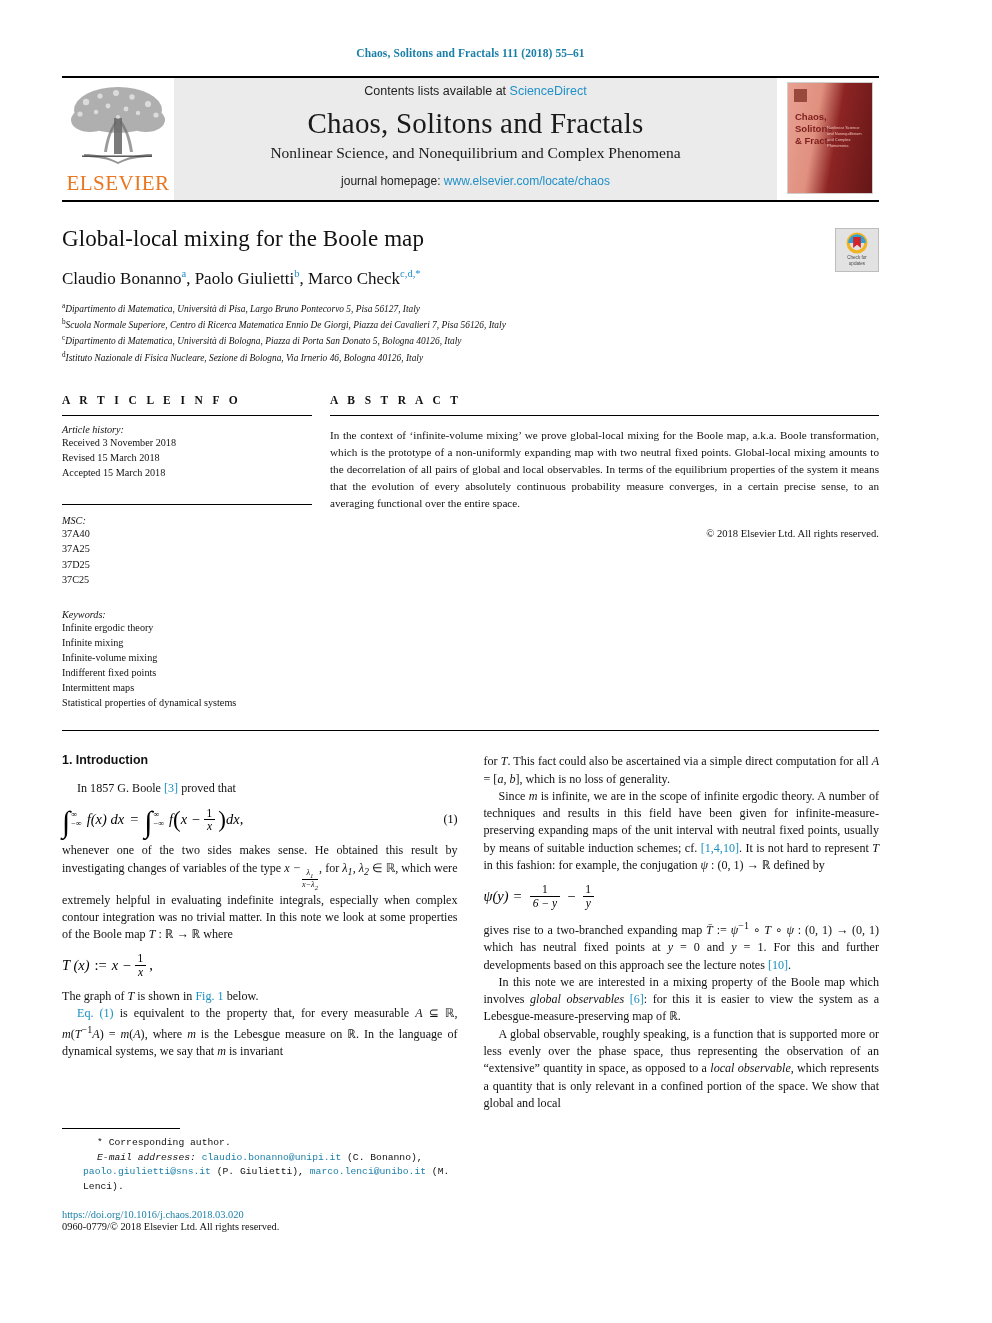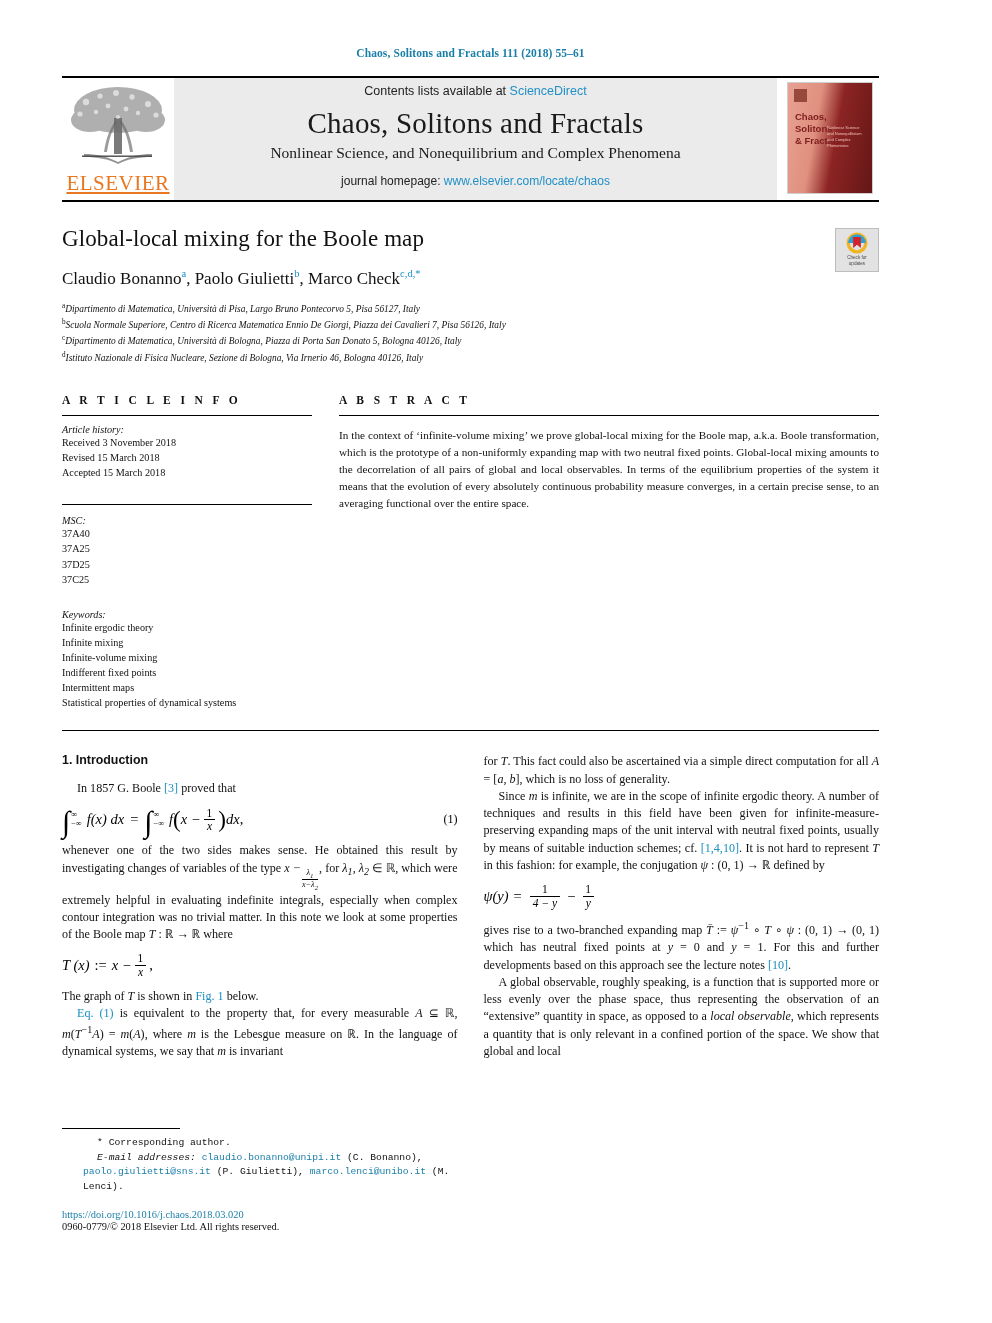--- a/index.html
+++ b/index.html
@@ -45,21 +45,20 @@
     background: #fff;
   }
   .tree-svg { width: 104px; height: 88px; display:block; }
   .elsevier-word {
     font-family: "Liberation Serif", serif;
     font-size: 21px;
     letter-spacing: 0.5px;
     color: #E87722;
     line-height: 1;
     margin-top: 1px;
-    text-decoration: underline;
   }
   .journal-band {
     flex: 1 1 auto;
     background: #ebebeb;
     display: flex;
     flex-direction: column;
     align-items: center;
     padding: 6px 0 8px 0;
   }
   .contents-line { font-family: "Liberation Sans", sans-serif; font-size: 12.5px; color:#222; }
@@ -157,21 +156,21 @@
   }
   .cm-label {
     font-family:"Liberation Sans", sans-serif;
     font-size:4.6px; color:#4a4a4a; line-height:1.35; margin-top:1px;
   }
 
   
   .infoarea {
     margin: 28px 62px 0 62px;
     display: flex;
-    gap: 27px;
+    gap: 18px;
   }
   .col-info { width: 250px; flex: 0 0 250px; }
   .col-abs { flex: 1 1 auto; }
   .sec-head {
     font-family: "Liberation Serif", serif;
     font-size: 11.5px;
     font-weight: bold;
     letter-spacing: 3.4px;
     color: #111;
   }
@@ -407,20 +406,21 @@
         <div class="info-line">Indifferent fixed points</div>
         <div class="info-line">Intermittent maps</div>
         <div class="info-line">Statistical properties of dynamical systems</div>
       </div>
     </div>
 
     <div class="col-abs">
       <div class="sec-head">A B S T R A C T</div>
       <div class="hr-thin"></div>
       <div class="abstract-body">In the context of ‘infinite-volume mixing’ we prove global-local mixing for the Boole map, a.k.a. Boole transformation, which is the prototype of a non-uniformly expanding map with two neutral fixed points. Global-local mixing amounts to the decorrelation of all pairs of global and local observables. In terms of the equilibrium properties of the system it means that the evolution of every absolutely continuous probability measure converges, in a certain precise sense, to an averaging functional over the entire space.</div>
+      <div class="copyright">© 2018 Elsevier Ltd. All rights reserved.</div>
     </div>
   </div>
 
   <div class="rule-wide"></div>
 
   <div class="body2col">
 
     <div class="bcol">
       <h2 class="secnum">1. Introduction</h2>
 
@@ -480,32 +480,33 @@
       <p class="body"><span>for </span><span class="math-i">T</span><span>. This fact could also be ascertained via a simple direct computation for all </span><span class="math-i">A</span> = [<span class="math-i">a</span>, <span class="math-i">b</span>]<span>, which is no loss of generality.</span></p>
 
       <p class="body indent"><span>Since </span><span class="math-i">m</span><span> is infinite, we are in the scope of infinite ergodic theory. A number of techniques and results in this field have been given for infinite-measure-preserving expanding maps of the unit interval with neutral fixed points, usually by means of suitable induction schemes; cf. </span><span class="ref">[1,4,10]</span><span>. It is not hard to represent </span><span class="math-i">T</span><span> in this fashion: for example, the conjugation </span><span class="math-i">ψ</span> : (0, 1) → ℝ<span> defined by</span></p>
 
       <div class="eq">
         <div class="eqbody">
           <span>ψ(y)</span>
             <span style="font-style:normal;margin:0 5px">=</span>
           <span class="frac">
               <span class="num" style="font-style:normal">1</span>
-              <span class="den">4 − y</span>
+              <span class="den">6 − y</span>
             </span>
           <span style="font-style:normal;margin:0 4px">−</span>
           <span class="frac">
               <span class="num" style="font-style:normal">1</span>
               <span class="den">y</span>
             </span>
         </div>
       </div>
 
       <p class="body"><span>gives rise to a two-branched expanding map </span><span class="math-i">T̄</span> <span style="font-style:normal">:=</span> <span class="math-i">ψ</span><sup>−1</sup> ∘ <span class="math-i">T</span> ∘ <span class="math-i">ψ</span> : (0, 1) → (0, 1)<span> which has neutral fixed points at </span><span class="math-i">y</span> = 0 and <span class="math-i">y</span> = 1<span>. For this and further developments based on this approach see the lecture notes </span><span class="ref">[10]</span><span>.</span></p>
 
+      <p class="body indent"><span>In this note we are interested in a mixing property of the Boole map which involves </span><i>global observables</i> <span class="ref">[6]</span><span>: for this it is easier to view the system as a Lebesgue-measure-preserving map of </span>ℝ<span>.</span></p>
 
       <p class="body indent"><span>A global observable, roughly speaking, is a function that is supported more or less evenly over the phase space, thus representing the observation of an “extensive” quantity in space, as opposed to a </span><i>local observable</i><span>, which represents a quantity that is only relevant in a confined portion of the space. We show that global and local</span></p>
     </div>
   </div>
 
   <div class="footnote-wrap">
     <div class="fn-rule"></div>
     <div class="fn">
       <span style="margin-left:14px">*</span><span> Corresponding author.</span>
     </div>

